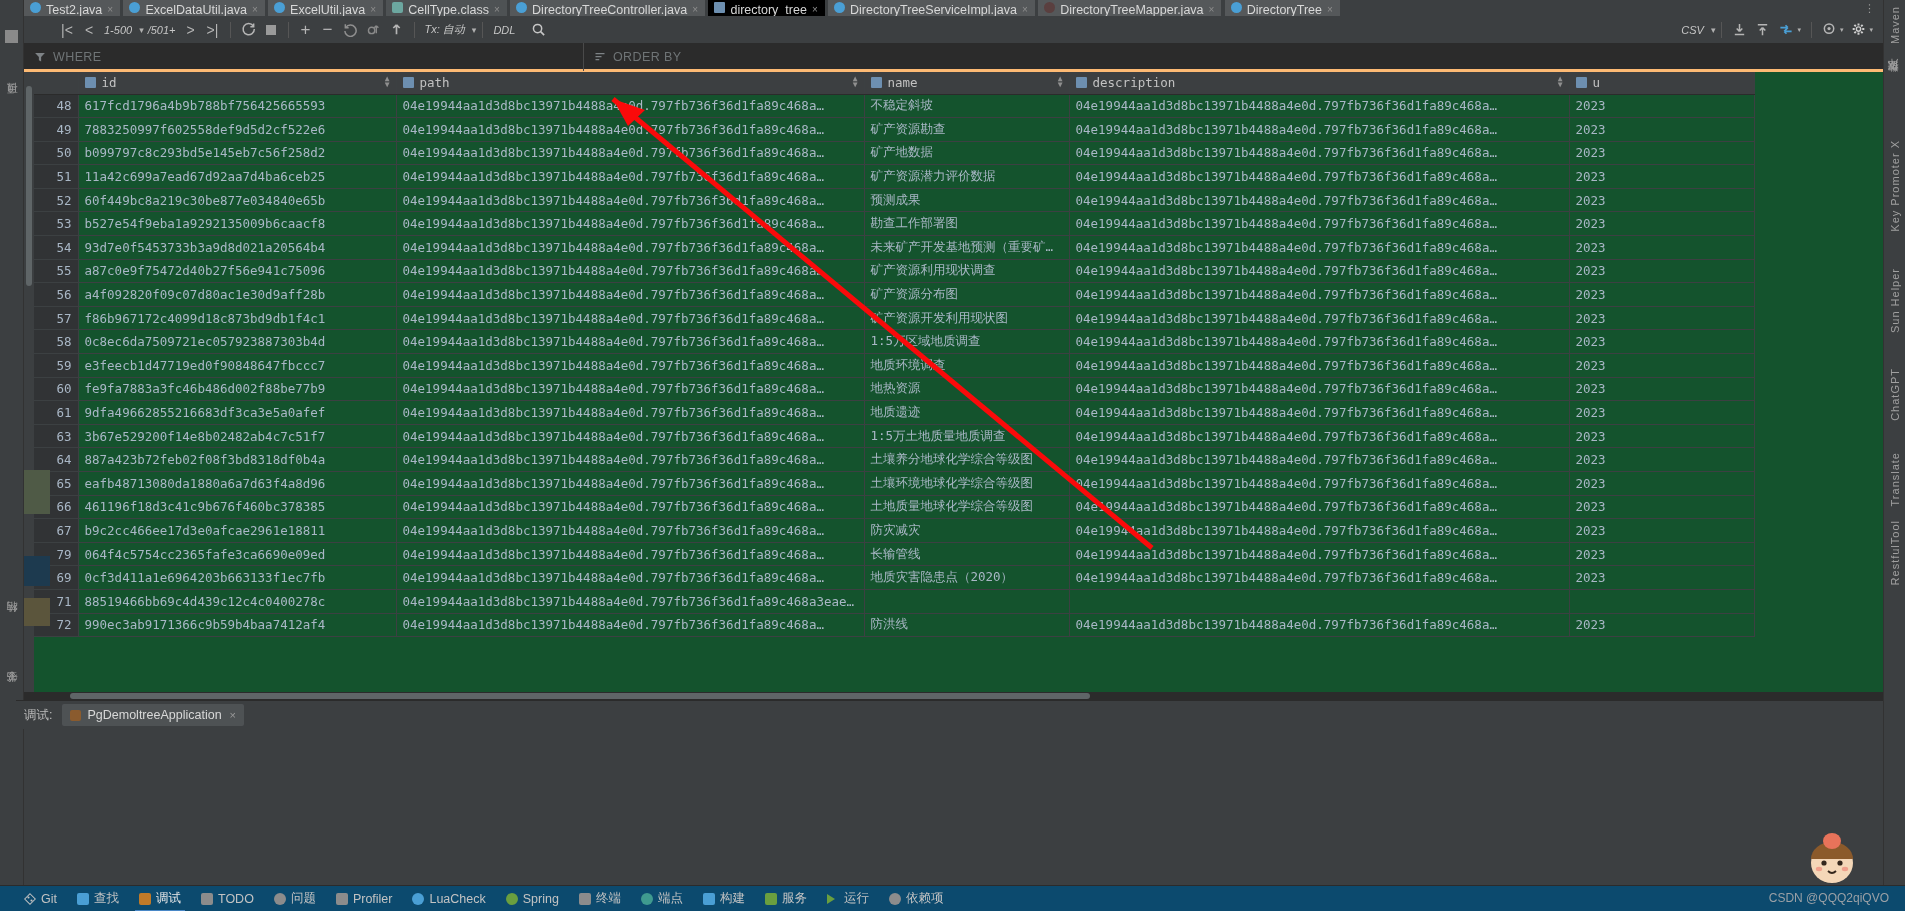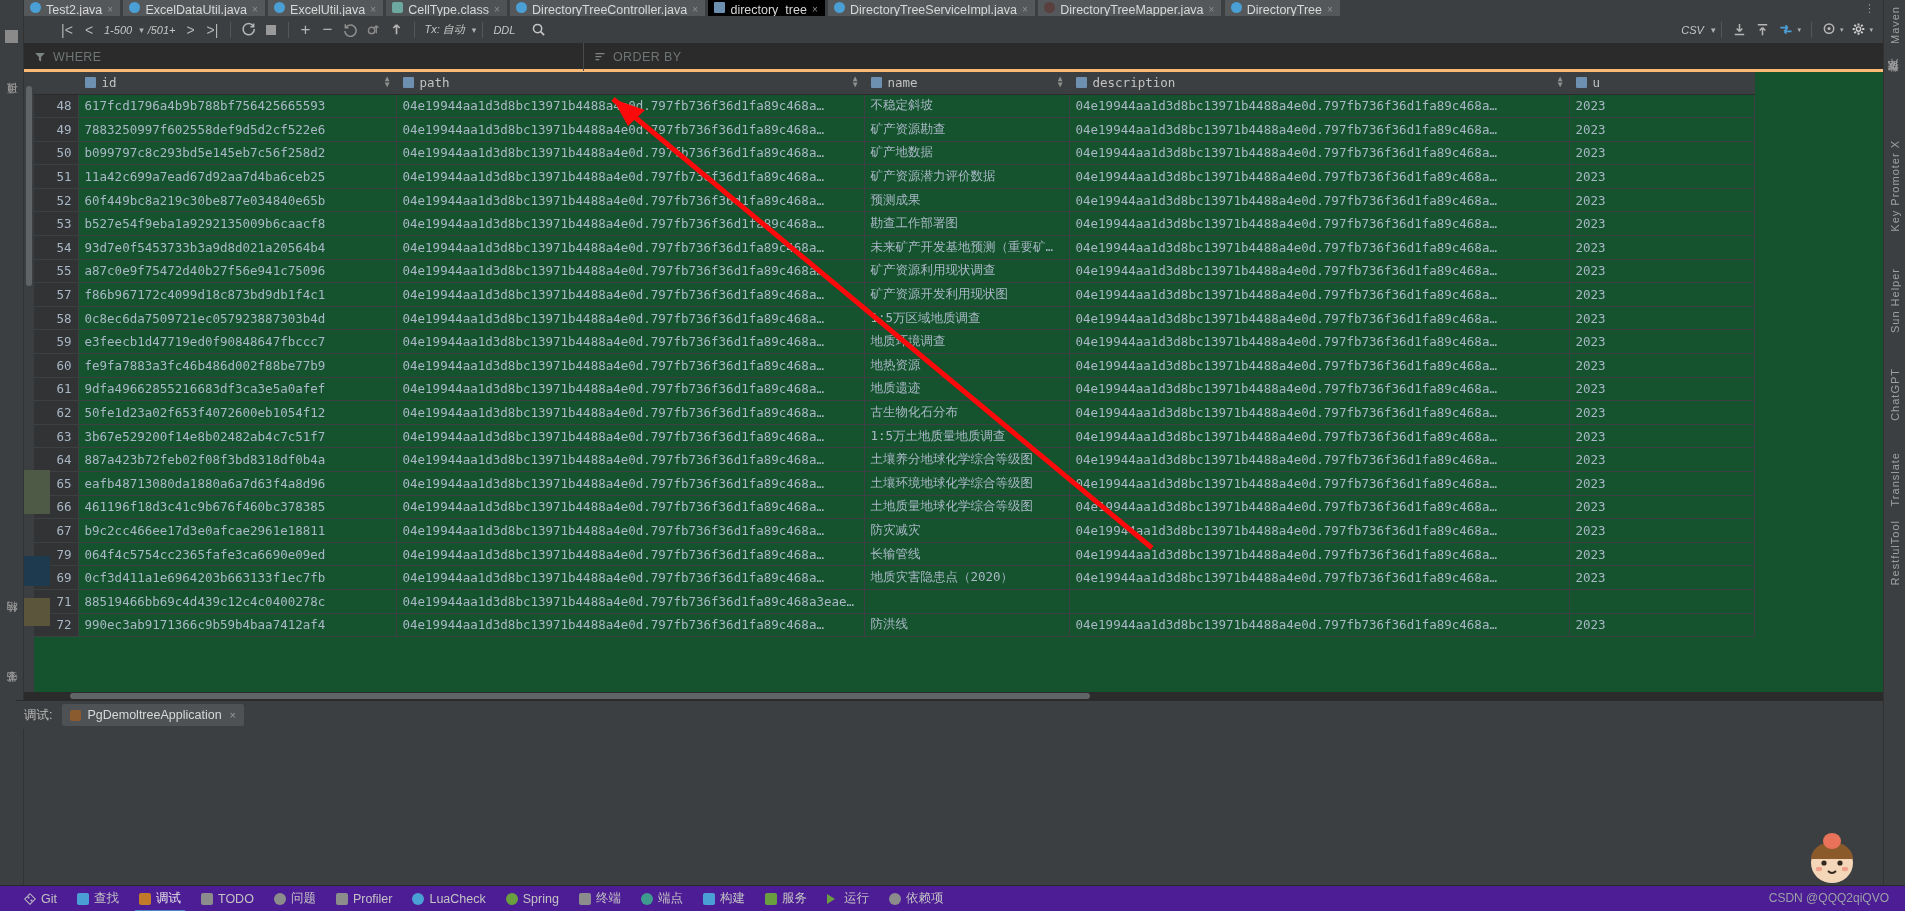--- a/index.html
+++ b/index.html
@@ -132,21 +132,21 @@
   .dbg-label { color: #bcbcbc; font-size: 12.5px; padding: 0 10px 0 8px; }
   .dbg-tab {
     display: flex; align-items: center; gap: 6px; height: 22px; padding: 0 8px;
     background: #4e5254; color: #d8d8d8; font-size: 12.5px; border-radius: 2px;
   }
   .dbg-tab .bug { width: 11px; height: 11px; background: #8a5b2e; border-radius: 2px; }
   .dbg-tab .x { color: #9a9a9a; font-size: 11px; margin-left: 2px; }
 
   .statusbar {
     position: absolute; left: 0; right: 0; bottom: 0; height: 26px;
-    background: #4c1d95; border-top: 1px solid #2b2b2b;
+    background: #0c4a6e; border-top: 1px solid #2b2b2b;
     display: flex; align-items: center; padding-left: 14px; gap: 0;
   }
   .sb-item {
     display: flex; align-items: center; gap: 5px; padding: 0 10px;
     font-size: 12.5px; color: #c3c3c3; height: 26px;
   }
   .sb-item.selected { color: #e8e8e8; position: relative; }
   .sb-item.selected::after {
     content: ""; position: absolute; left: 6px; right: 6px; bottom: 0; height: 2px; background: #4a88c7;
   }
@@ -471,20 +471,28 @@
           </tr>
           <tr>
             <td class="rownum">55</td>
             <td>a87c0e9f75472d40b27f56e941c75096</td>
             <td>04e19944aa1d3d8bc13971b4488a4e0d.797fb736f36d1fa89c468a…</td>
             <td class="cn">矿产资源利用现状调查</td>
             <td>04e19944aa1d3d8bc13971b4488a4e0d.797fb736f36d1fa89c468a…</td>
             <td>2023</td>
           </tr>
           <tr>
+            <td class="rownum">56</td>
+            <td>a4f092820f09c07d80ac1e30d9aff28b</td>
+            <td>04e19944aa1d3d8bc13971b4488a4e0d.797fb736f36d1fa89c468a…</td>
+            <td class="cn">矿产资源分布图</td>
+            <td>04e19944aa1d3d8bc13971b4488a4e0d.797fb736f36d1fa89c468a…</td>
+            <td>2023</td>
+          </tr>
+          <tr>
             <td class="rownum">57</td>
             <td>f86b967172c4099d18c873bd9db1f4c1</td>
             <td>04e19944aa1d3d8bc13971b4488a4e0d.797fb736f36d1fa89c468a…</td>
             <td class="cn">矿产资源开发利用现状图</td>
             <td>04e19944aa1d3d8bc13971b4488a4e0d.797fb736f36d1fa89c468a…</td>
             <td>2023</td>
           </tr>
           <tr>
             <td class="rownum">58</td>
             <td>0c8ec6da7509721ec057923887303b4d</td>
@@ -507,28 +515,20 @@
             <td>04e19944aa1d3d8bc13971b4488a4e0d.797fb736f36d1fa89c468a…</td>
             <td class="cn">地热资源</td>
             <td>04e19944aa1d3d8bc13971b4488a4e0d.797fb736f36d1fa89c468a…</td>
             <td>2023</td>
           </tr>
           <tr>
             <td class="rownum">61</td>
             <td>9dfa49662855216683df3ca3e5a0afef</td>
             <td>04e19944aa1d3d8bc13971b4488a4e0d.797fb736f36d1fa89c468a…</td>
             <td class="cn">地质遗迹</td>
-            <td>04e19944aa1d3d8bc13971b4488a4e0d.797fb736f36d1fa89c468a…</td>
-            <td>2023</td>
-          </tr>
-          <tr>
-            <td class="rownum">62</td>
-            <td>50fe1d23a02f653f4072600eb1054f12</td>
-            <td>04e19944aa1d3d8bc13971b4488a4e0d.797fb736f36d1fa89c468a…</td>
-            <td class="cn">古生物化石分布</td>
             <td>04e19944aa1d3d8bc13971b4488a4e0d.797fb736f36d1fa89c468a…</td>
             <td>2023</td>
           </tr>
           <tr>
             <td class="rownum">63</td>
             <td>3b67e529200f14e8b02482ab4c7c51f7</td>
             <td>04e19944aa1d3d8bc13971b4488a4e0d.797fb736f36d1fa89c468a…</td>
             <td class="cn">1:5万土地质量地质调查</td>
             <td>04e19944aa1d3d8bc13971b4488a4e0d.797fb736f36d1fa89c468a…</td>
             <td>2023</td>

